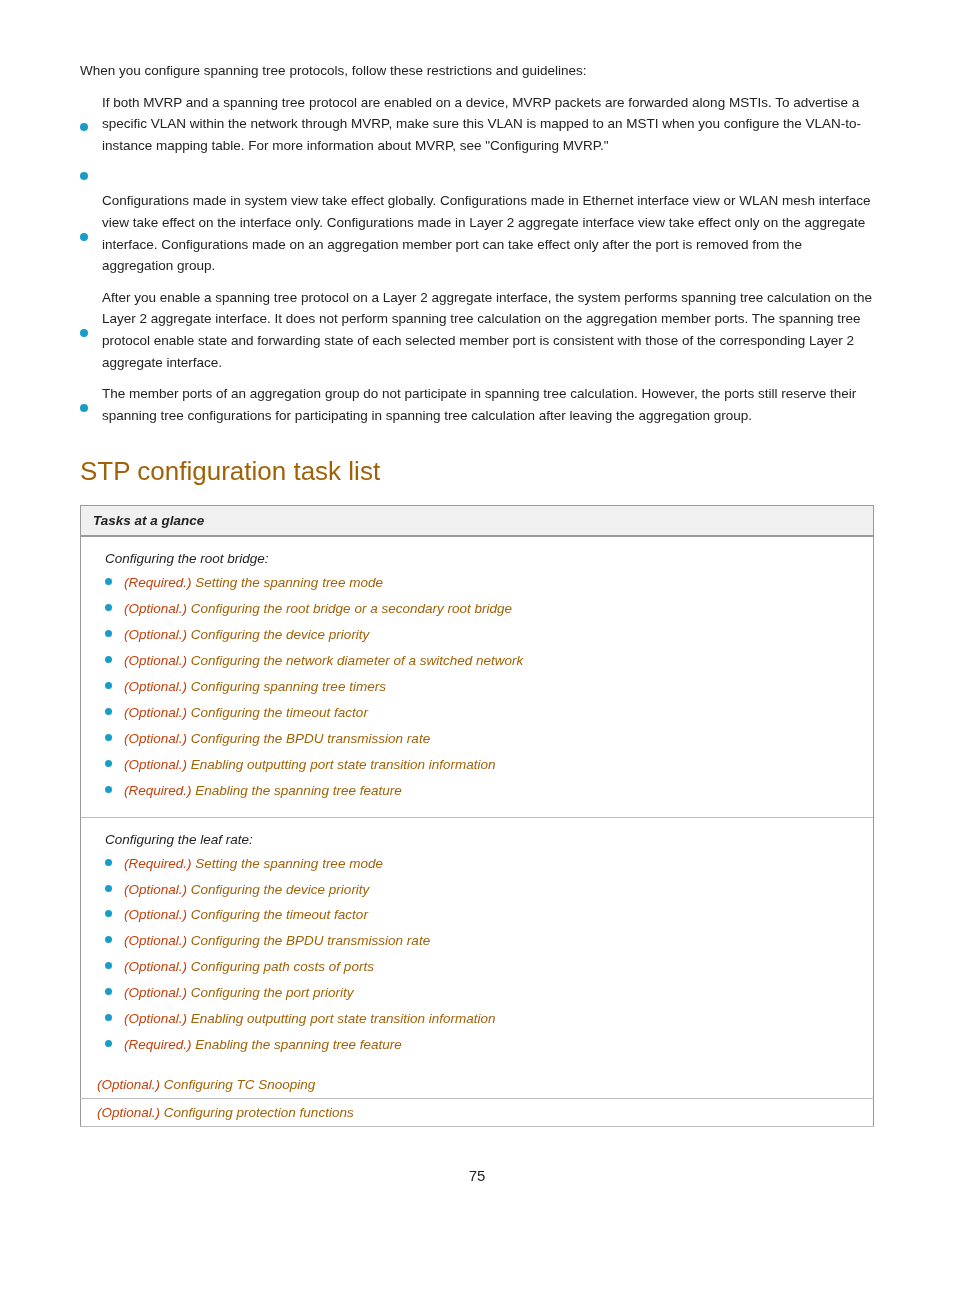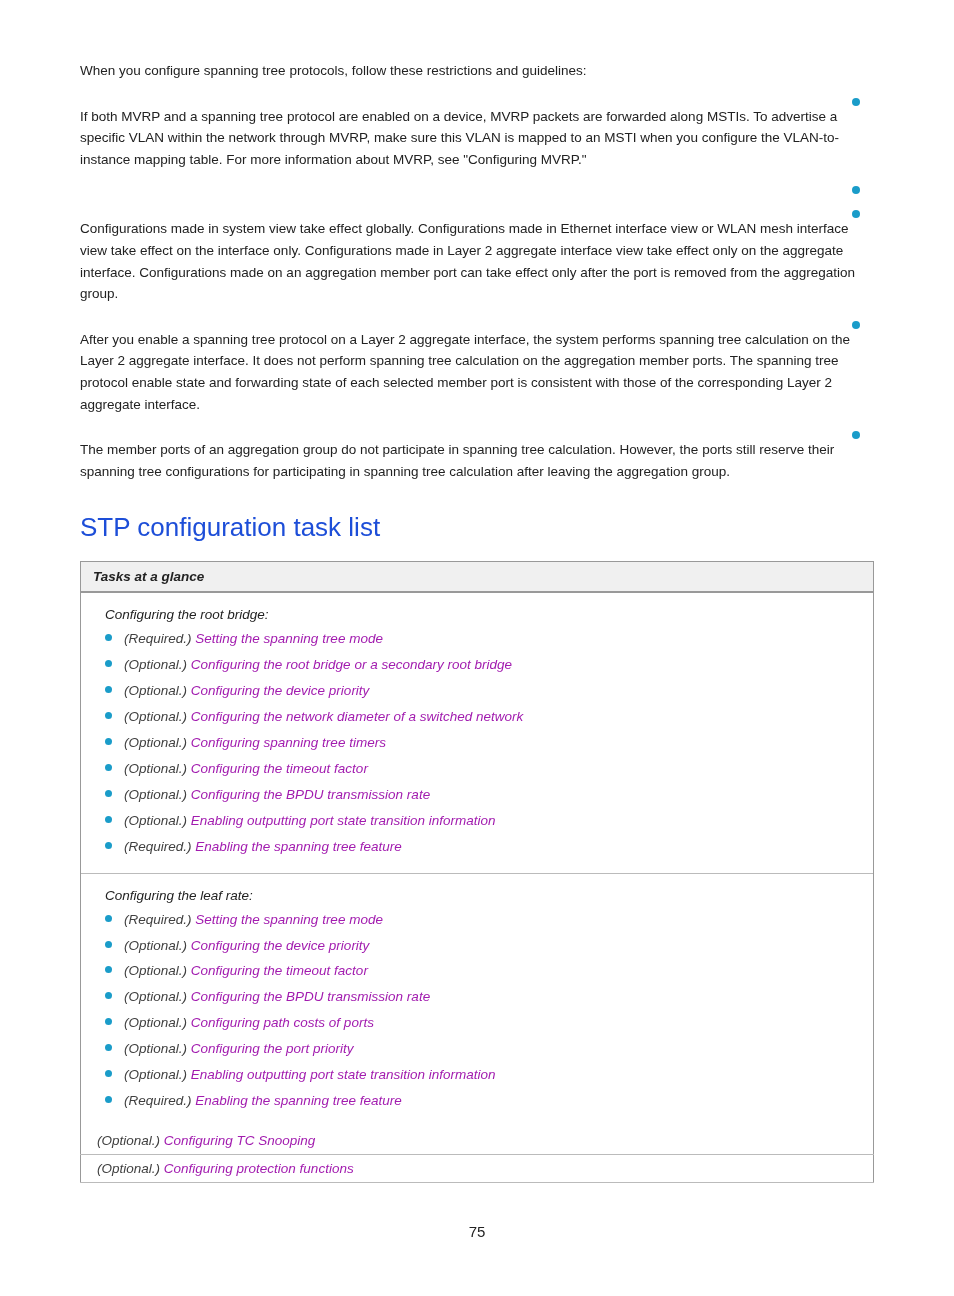--- a/index.html
+++ b/index.html
@@ -16,38 +16,37 @@
       margin-bottom: 10px;
       line-height: 1.6;
     }
     .bullet-list {
       margin: 0 0 10px 0;
       padding: 0;
       list-style: none;
     }
     .bullet-list li {
       display: flex;
-      align-items: flex-end;
+      align-items: center;
       margin-bottom: 10px;
       line-height: 1.6;
-      flex-direction: column;
     }
     .bullet-dot {
       display: inline-block;
       width: 8px;
       height: 8px;
       background: #1a9cc9;
       border-radius: 50%;
       margin-top: 6px;
       margin-right: 14px;
       flex-shrink: 0;
     }
     .section-title {
       font-size: 26px;
-      color: #1d4ed8;
+      color: #a16207;
       font-weight: normal;
       margin: 30px 0 18px 0;
     }
     .task-table {
       width: 100%;
       border-collapse: collapse;
       border: 1.5px solid #999;
       font-style: italic;
     }
     .task-table th {
@@ -83,25 +82,25 @@
       display: inline-block;
       width: 7px;
       height: 7px;
       background: #1a9cc9;
       border-radius: 50%;
       margin-top: 5px;
       margin-right: 12px;
       flex-shrink: 0;
     }
     .task-link {
-      color: #a21caf;
+      color: #a16207;
       text-decoration: none;
     }
     .task-plain {
-      color: #404040;
+      color: #c2410c;
     }
     .section-divider {
       border: none;
       border-top: 1.5px solid #bbb;
       margin: 0;
     }
     .optional-row td {
       padding: 6px 16px;
       font-size: 13.5px;
       border-bottom: 1px solid #bbb;

